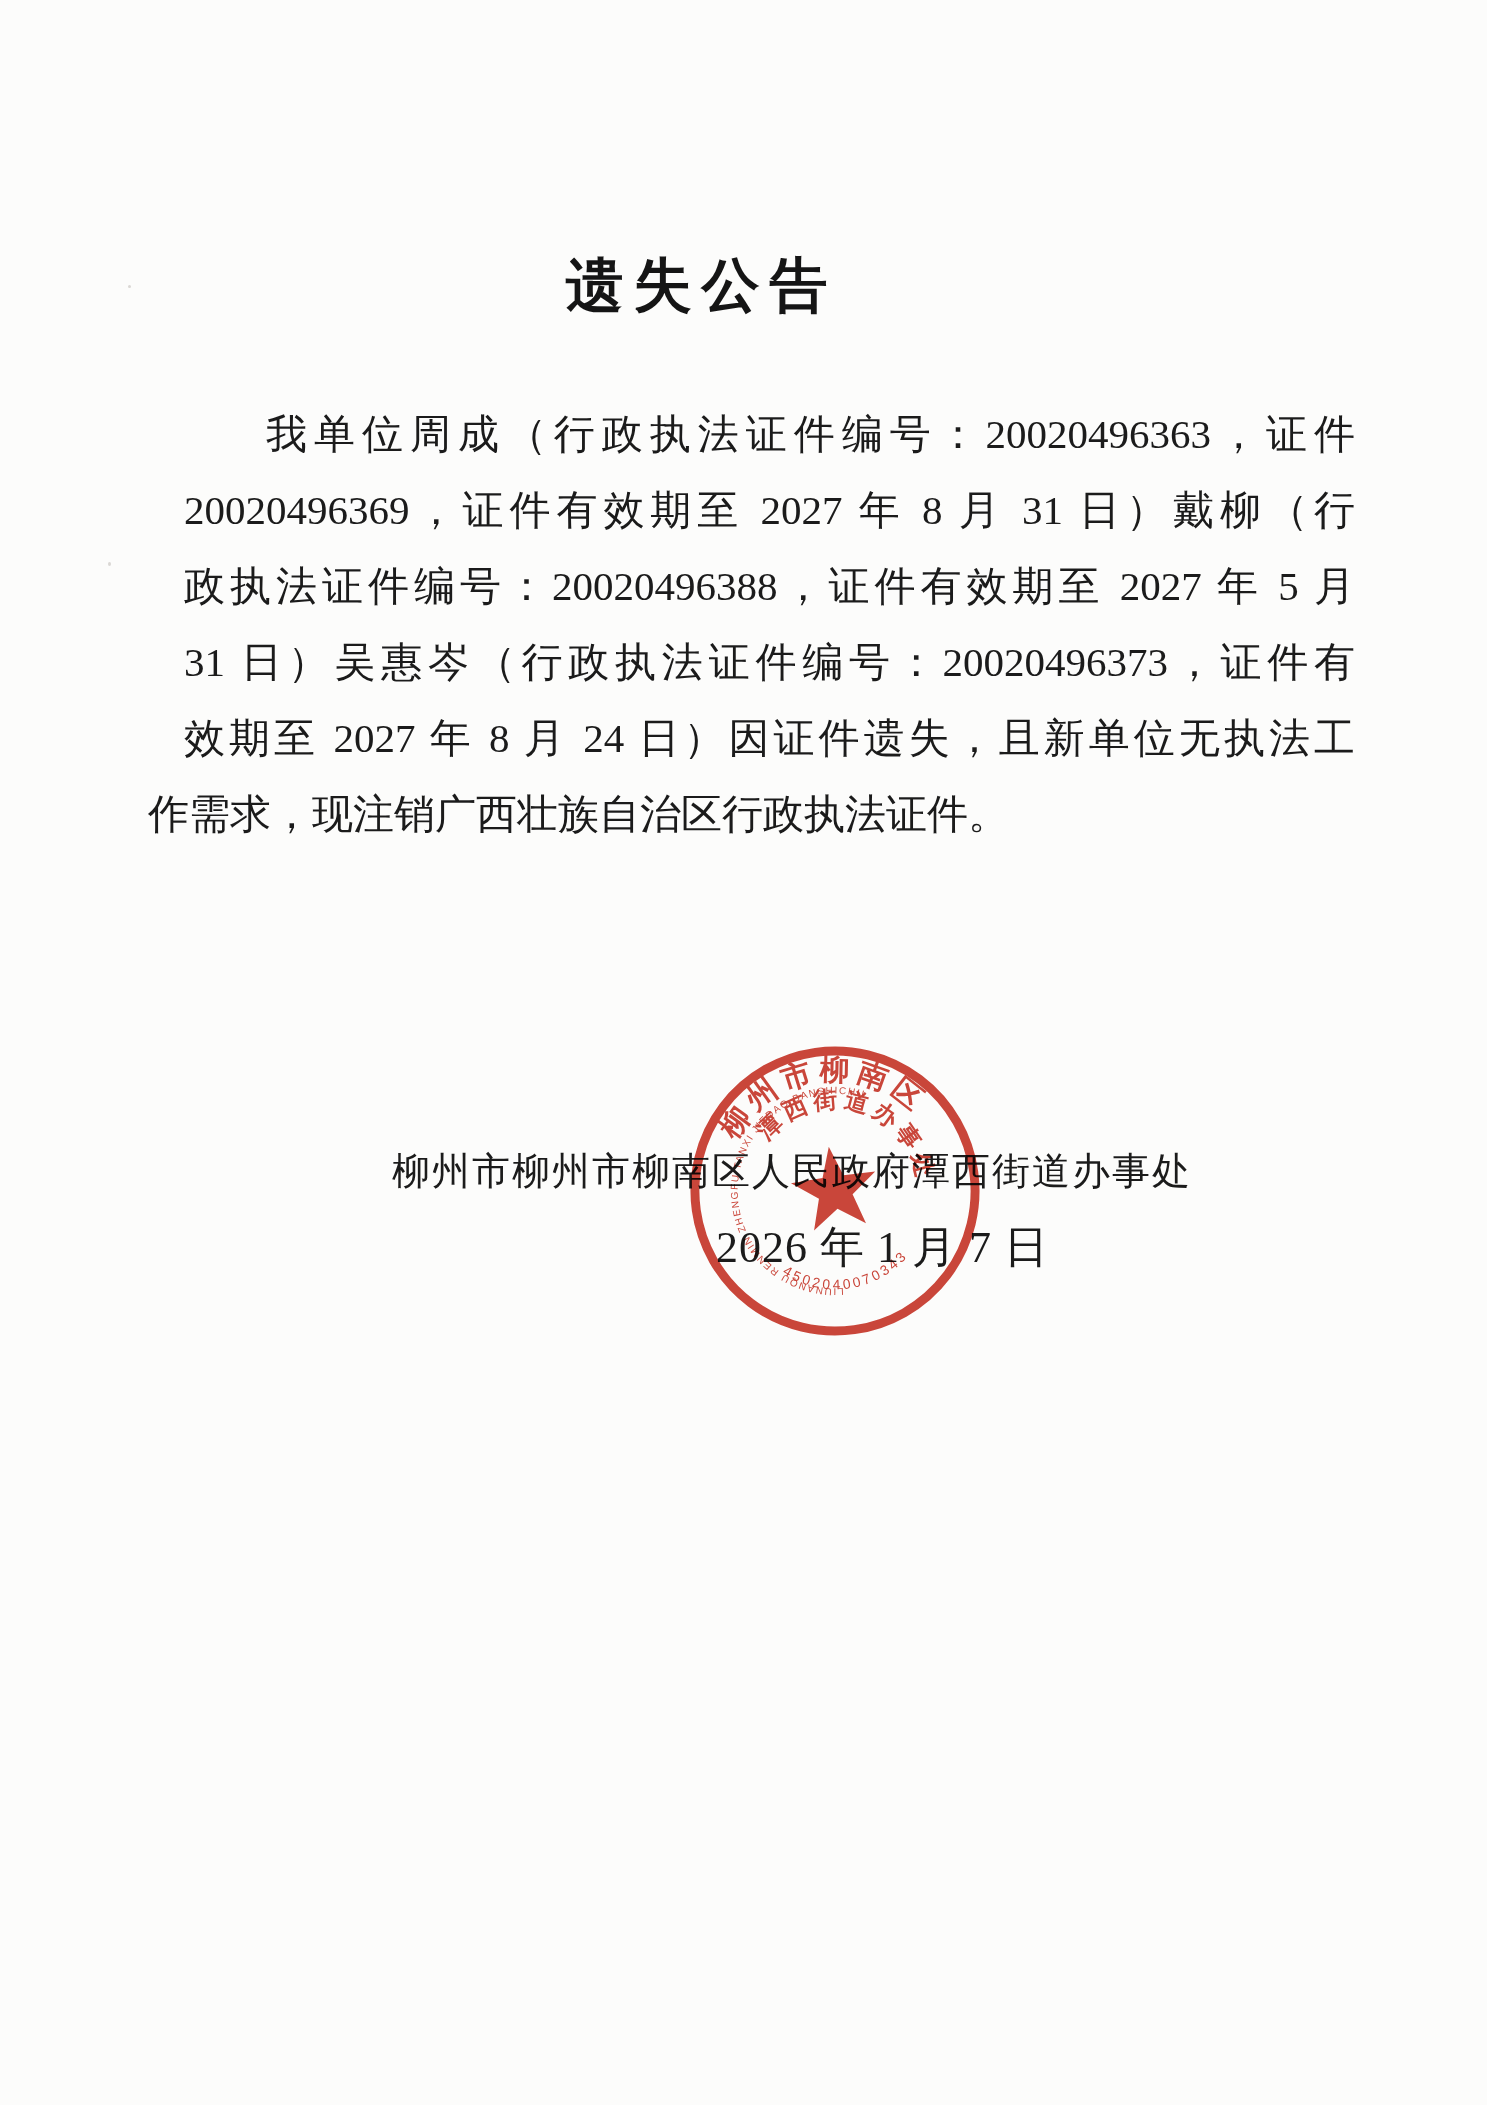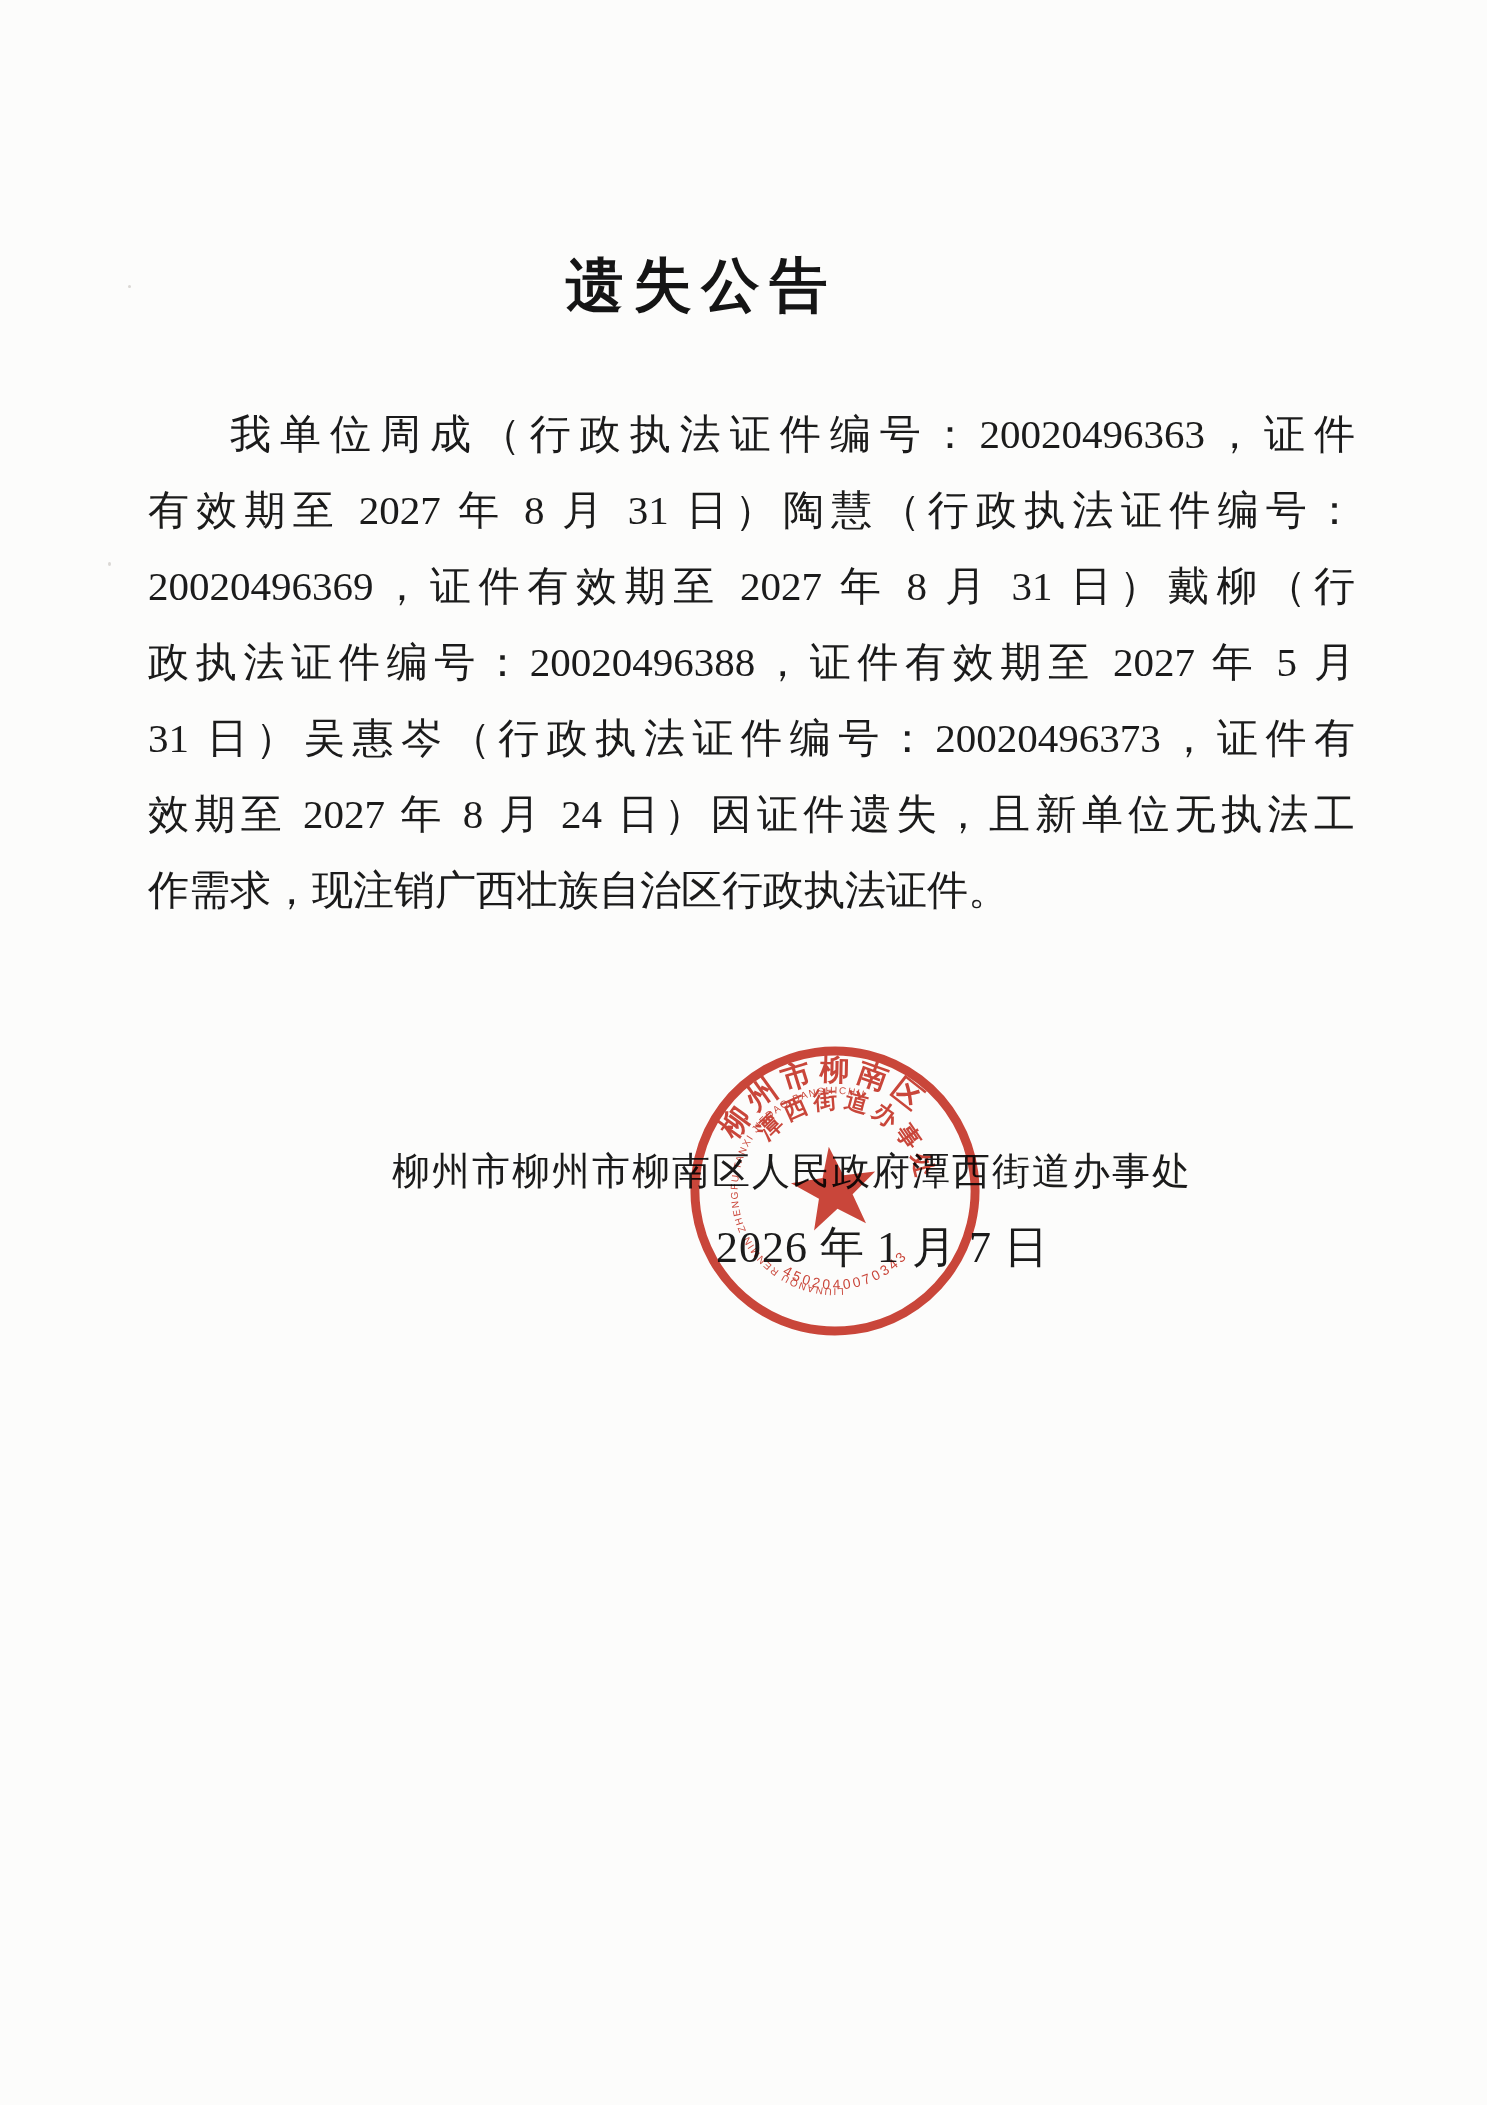--- a/index.html
+++ b/index.html
@@ -31,21 +31,21 @@
     top:396px;left:148px;width:1207px;
     font-size:41px;
     color:#1b1b1b;
   }
   .line{
     height:76px;
     line-height:76px;
     text-align:justify;
     white-space:normal;
   }
-  .just{ text-align-last:justify; }
+  .just{ text-align-last:justify;margin-left:36px; }
   .ind{ text-indent:2em; }
   .closing{
     position:absolute;
     top:928px;left:148px;width:1207px;
     height:76px;line-height:76px;
     font-size:41px;
     text-indent:2em;
     color:#1b1b1b;
   }
   .signature{
@@ -78,21 +78,20 @@
 </style>
 </head>
 <body>
 
 <div class="page">
 
   <h1 class="title">遗失公告</h1>
 
   <div class="body-block">
       <div class="line just ind">我单位周成（行政执法证件编号：20020496363，证件</div>
-      <div class="line just">有效期至 2027 年 8 月 31 日）陶慧（行政执法证件编号：</div>
       <div class="line just">20020496369，证件有效期至 2027 年 8 月 31 日）戴柳（行</div>
       <div class="line just">政执法证件编号：20020496388，证件有效期至 2027 年 5 月</div>
       <div class="line just">31 日）吴惠岑（行政执法证件编号：20020496373，证件有</div>
       <div class="line just">效期至 2027 年 8 月 24 日）因证件遗失，且新单位无执法工</div>
       <div class="line">作需求，现注销广西壮族自治区行政执法证件。</div>
     </div>
 
 
   <div class="signature">柳州市柳州市柳南区人民政府潭西街道办事处</div>
 

